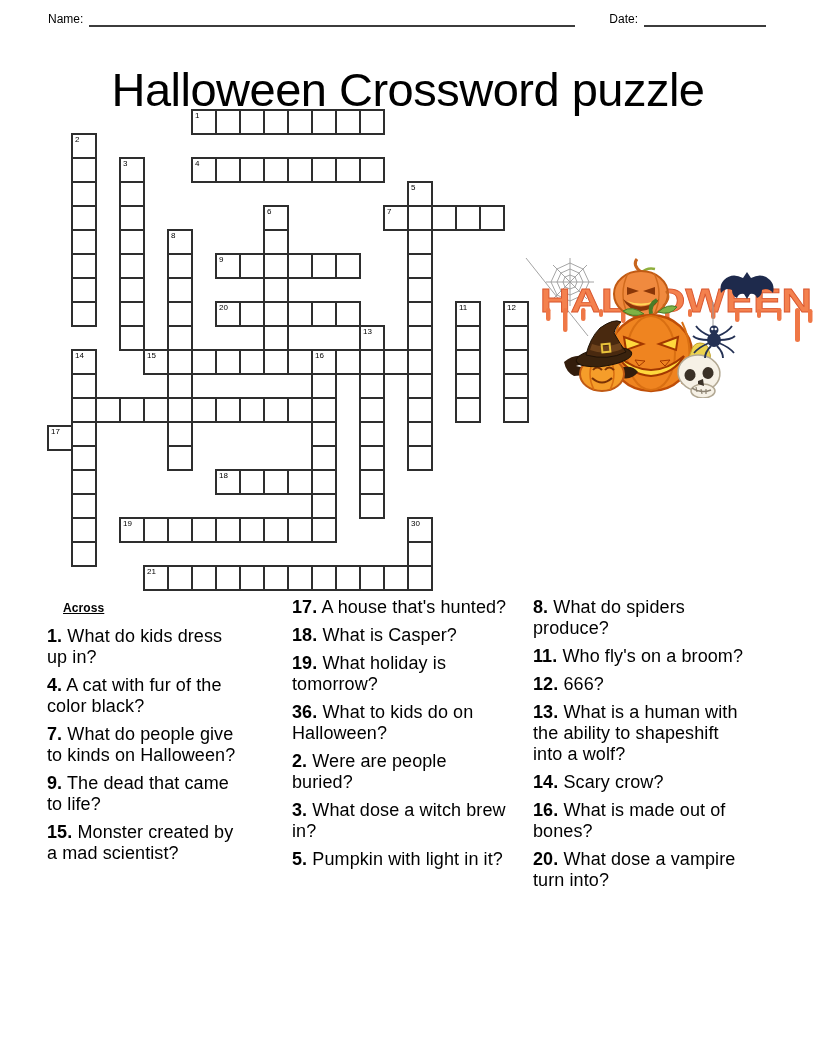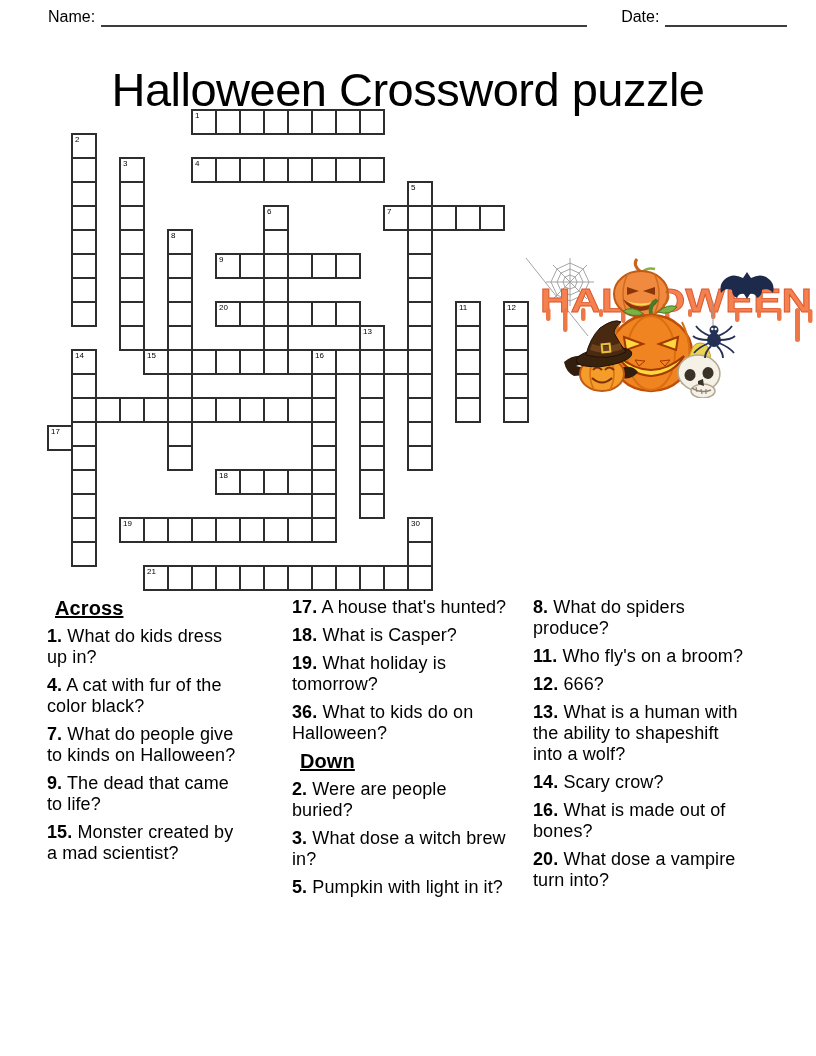--- a/index.html
+++ b/index.html
@@ -1,20 +1,20 @@
 <!DOCTYPE html>
 <html><head>
 <meta charset="utf-8">
 <style>
   html,body{margin:0;padding:0;background:#fff;}
   .page{position:relative;width:816px;height:1056px;background:#fff;overflow:hidden;
         font-family:"Liberation Sans","DejaVu Sans",sans-serif;color:#000;}
 
   
-  .name-row{position:absolute;left:48px;top:6px;width:744px;display:flex;align-items:flex-end;font-size:16px;}
+  .name-row{position:absolute;left:48px;top:6px;width:744px;display:flex;align-items:flex-end;font-size:12px;}
   .flabel{flex:none;padding-bottom:1px;}
   .write-line{flex:none;height:19px;border-bottom:2px solid #3c3c3c;}
   .name-line{width:486px;margin-left:6px;}
   .date-label{margin-left:34px;}
   .date-line{width:122px;margin-left:6px;}
 
   
   .title{position:absolute;left:0;top:31px;width:100%;text-align:center;
          font-size:47px;font-weight:400;letter-spacing:-0.5px;}
 
@@ -25,21 +25,21 @@
   .cell .num{position:absolute;left:2px;top:0;font-size:8px;line-height:10px;font-weight:400;}
 
   
   #banner{position:absolute;left:524px;top:252px;width:292px;height:146px;}
 
   
   .clue-col{position:absolute;top:597px;font-size:18px;line-height:21px;letter-spacing:0.1px;}
   #clue-col-0{left:47px;width:200px;}
   #clue-col-1{left:292px;width:216px;}
   #clue-col-2{left:533px;width:212px;}
-  .clue-header{font-size:20px;font-weight:bold;text-decoration:underline;margin:1px 0 7px 8px;}
+  .clue-header{font-size:12px;font-weight:bold;text-decoration:underline;margin:1px 0 7px 16px;}
   .clue{margin:0 0 7px 0;}
   .clue b{font-weight:bold;}
 </style>
 </head>
 <body>
 
 <div class="page">
 
   <div class="name-row">
     <span class="flabel">Name:</span>
@@ -353,21 +353,20 @@
       <div class="clue"><b>4.</b> A cat with fur of the color black?</div>
       <div class="clue"><b>7.</b> What do people give to kinds on Halloween?</div>
       <div class="clue"><b>9.</b> The dead that came to life?</div>
       <div class="clue"><b>15.</b> Monster created by a mad scientist?</div>
     </div>
   <div class="clue-col" id="clue-col-1">
       <div class="clue"><b>17.</b> A house that's hunted?</div>
       <div class="clue"><b>18.</b> What is Casper?</div>
       <div class="clue"><b>19.</b> What holiday is tomorrow?</div>
       <div class="clue"><b>36.</b> What to kids do on Halloween?</div>
-      <div class="clue-header">Down</div>
       <div class="clue"><b>2.</b> Were are people buried?</div>
       <div class="clue"><b>3.</b> What dose a witch brew in?</div>
       <div class="clue"><b>5.</b> Pumpkin with light in it?</div>
     </div>
   <div class="clue-col" id="clue-col-2">
       <div class="clue"><b>8.</b> What do spiders produce?</div>
       <div class="clue"><b>11.</b> Who fly's on a broom?</div>
       <div class="clue"><b>12.</b> 666?</div>
       <div class="clue"><b>13.</b> What is a human with the ability to shapeshift into a wolf?</div>
       <div class="clue"><b>14.</b> Scary crow?</div>

